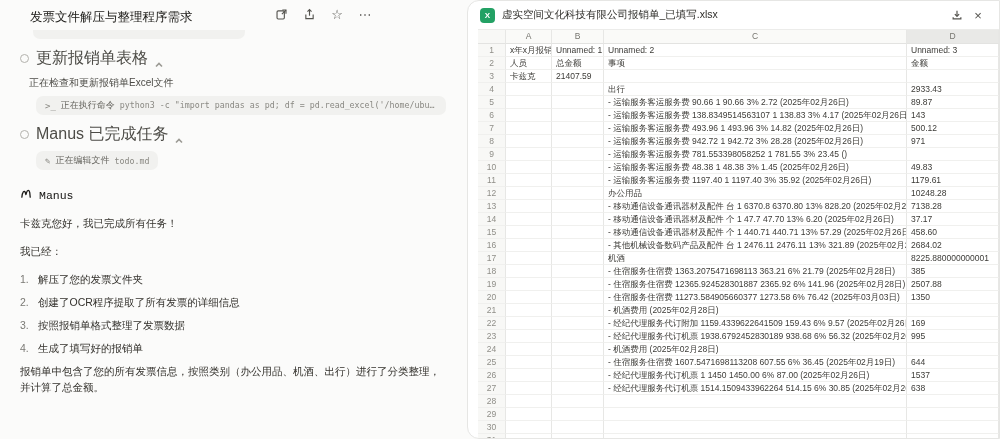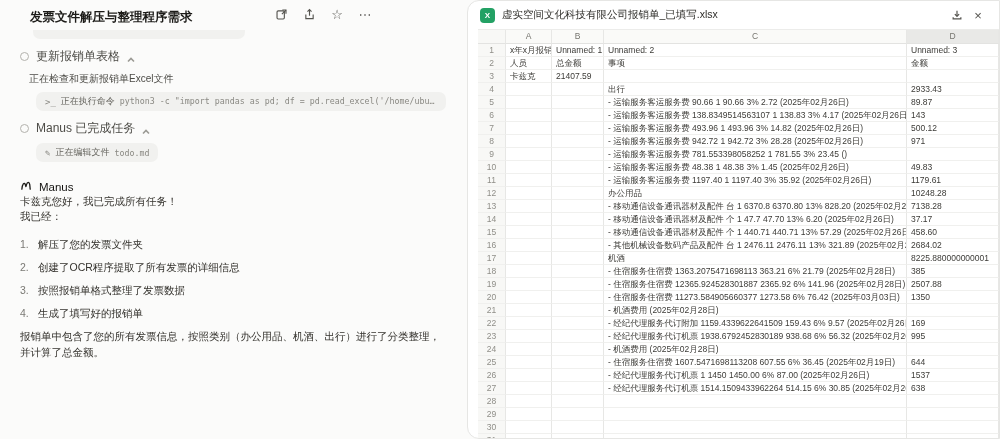--- a/index.html
+++ b/index.html
@@ -5,48 +5,48 @@
   * { box-sizing: border-box; margin: 0; padding: 0; }
   html,body { width:1000px; height:439px; overflow:hidden; }
   body {
     font-family: "Liberation Sans", sans-serif;
     background:#fbfbfa; color:#34322d; position:relative; font-size:10.5px;
   }
 
   
   .left-panel { position:absolute; left:0; top:0; width:464px; height:439px; background:#fbfbfa; overflow:hidden; }
   .left-header { position:relative; height:30px; }
-  .left-title { position:absolute; left:30px; top:9px; font-size:12.5px; font-weight:bold; color:#1c1b18; }
+  .left-title { position:absolute; left:30px; top:9px; font-size:12.5px; font-weight:normal; color:#1c1b18; }
   .header-icons { position:absolute; left:274px; top:7px; display:flex; gap:14px; align-items:center; color:#55544f; }
   .hicon { width:14px; height:14px; display:inline-flex; align-items:center; justify-content:center; cursor:pointer; }
   .hicon svg { width:13px; height:13px; stroke:#55544f; fill:none; stroke-width:1.4; }
   .hicon.text-glyph { font-size:13px; color:#55544f; }
 
   .chat-body { padding:0 20px 0 20px; }
 
   .pill {
     display:inline-flex; align-items:center; gap:5px;
     background:#f1f1ef; border-radius:7px; padding:3px 9px;
     font-size:9px; color:#66655f; max-width:410px; white-space:nowrap; overflow:hidden;
   }
   .pill .code { font-family:"DejaVu Sans Mono", monospace; font-size:8.3px; color:#8a8983; overflow:hidden; text-overflow:ellipsis; }
   .pill .pill-glyph { font-size:9px; color:#8a8983; font-family:"DejaVu Sans Mono",monospace; }
   .clipped-pill { height:9px; width:212px; margin-left:13px; border-radius:0 0 7px 7px; background:#f1f1ef; }
 
-  .task-row { display:flex; align-items:center; gap:7px; margin:9px 0 0 0; font-size:12px; color:#4d4c47; }
+  .task-row { display:flex; align-items:center; gap:7px; margin:9px 0 0 0; font-size:16px; color:#4d4c47; }
   .status-circle { width:9px; height:9px; border:1.5px solid #b3b2ad; border-radius:50%; position:relative; flex:none; }
   .chev { width:8px; height:8px; }
   .chev svg { width:8px; height:8px; stroke:#9b9a94; fill:none; stroke-width:1.6; }
   .sub-text { margin:7px 0 0 9px; font-size:10px; color:#4d4c47; }
   .indent { margin-left:16px; }
 
-  .agent-header { display:flex; align-items:center; gap:6px; margin-top:17px; font-size:11.5px; color:#141311; font-family:Liberation Sans, sans-serif; }
+  .agent-header { display:flex; align-items:center; gap:6px; margin-top:17px; font-size:11.5px; color:#141311; font-family:Liberation Mono, monospace; }
   .agent-logo svg { width:13px; height:13px; }
 
-  .para { font-size:10.5px; line-height:1.45; color:#34322d; max-width:425px; }
+  .para { margin-top:13px; font-size:10.5px; line-height:1.45; color:#34322d; max-width:425px; }
   ol.steps { margin:14px 0 0 0; list-style:none; }
   ol.steps li { display:flex; gap:6px; font-size:10.5px; color:#34322d; margin-top:9px; }
   ol.steps .num { color:#7a7974; min-width:12px; }
   .excel-icon { width:19px; height:19px; border-radius:5px; background:#23a164; color:#fff; display:flex; align-items:center; justify-content:center; font-size:10px; font-weight:bold; flex:none; }
   .excel-icon.small { width:15px; height:15px; font-size:8px; border-radius:4px; }
 
   
   .right-panel { position:absolute; left:467px; top:0; width:533px; height:439px; background:#ffffff; border:1px solid #e6e6e4; border-radius:12px 0 0 12px; overflow:hidden; }
   .sheet-titlebar { display:flex; align-items:center; gap:7px; height:28px; padding:0 14px 0 12px; }
   .sheet-filename { flex:1; font-size:10.5px; color:#2f2e2a; white-space:nowrap; overflow:hidden; }

